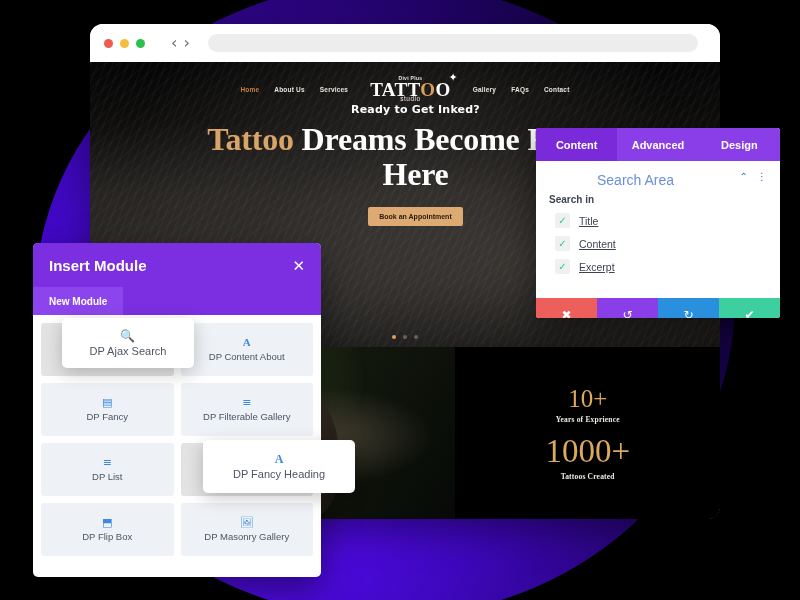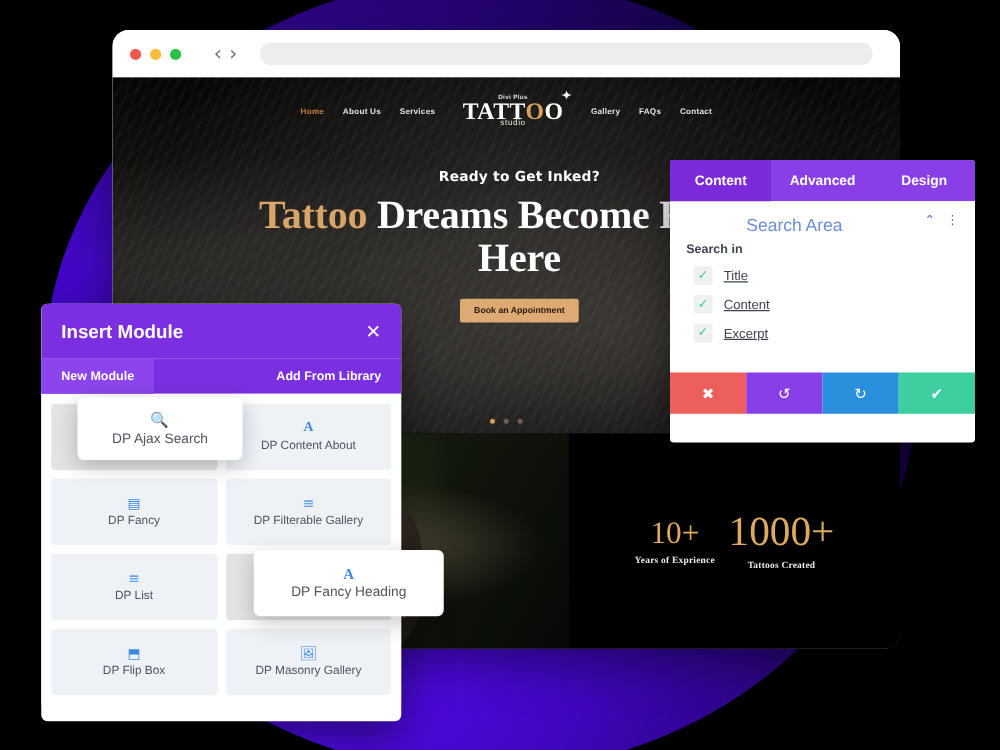--- a/index.html
+++ b/index.html
@@ -84,21 +84,21 @@
   .logo .lg-small { font-size: 5px; color: #e8e2da; letter-spacing: .3px; font-weight: 600; }
   .logo .lg-main {
     font-family: "Liberation Serif", serif;
     font-size: 19px; color: #fff; font-weight: 700; letter-spacing: .4px;
     margin-top: -1px;
   }
   .logo .lg-main .o2 { color: #d9a05b; }
   .logo .lg-sub { font-size: 6.5px; color: #efe9e1; margin-top: -3px; letter-spacing: .5px; }
   .logo .spark { position: absolute; right: -7px; top: -4px; color: #fff; font-size: 11px; }
 
-  .hero-copy { position: relative; z-index: 3; text-align: center; margin-top: 32px; padding-left: 21px; }
+  .hero-copy { position: relative; z-index: 3; text-align: center; margin-top: 0; padding-left: 21px; }
   .eyebrow {
     color: #fff; font-size: 11px; font-weight: 700; letter-spacing: .2px;
     font-family: "DejaVu Sans", sans-serif;
   }
   .headline {
     margin-top: 6px;
     font-family: "Liberation Serif", serif;
     font-size: 32px; font-weight: 700; color: #fff; line-height: 1.12;
     letter-spacing: -.2px;
   }
@@ -135,21 +135,21 @@
   }
   .lower-img::after{
     content:""; position:absolute; left:24%; top:38%;
     width:42%; height:64%;
     border-radius:44%;
     background:
       repeating-linear-gradient(52deg, rgba(230,220,210,.16) 0px, rgba(230,220,210,.16) 1.5px, rgba(0,0,0,0) 1.5px, rgba(0,0,0,0) 6px),
       repeating-linear-gradient(-52deg, rgba(230,220,210,.13) 0px, rgba(230,220,210,.13) 1.5px, rgba(0,0,0,0) 1.5px, rgba(0,0,0,0) 6px);
   }
   .stats {
-    flex: 1; display: flex; 
+    flex: 1; display: flex; flex-direction: column;
     align-items: center; justify-content: center; gap: 11px;
     background: #000;
   }
   .stat { text-align: center; }
   .stat .num {
     font-family: "Liberation Serif", serif;
     color: #dda95f; font-weight: 400; line-height: 1;
   }
   .stat.s1 .num { font-size: 25px; }
   .stat.s2 .num { font-size: 33px; }
@@ -203,21 +203,21 @@
   }
   .chip .mi { color: #3b8ae0; font-size: 12px; line-height: 1; font-family: "DejaVu Sans", sans-serif; }
   .chip .mi.letter { font-family: "Liberation Serif", serif; font-size: 12px; font-weight: 700; }
   .chip .mlabel { font-size: 11px; color: #4c5560; }
   .chip.ajax { left: 62px; top: 318px; width: 132px; height: 50px; }
   .chip.fancy { left: 203px; top: 440px; width: 152px; height: 53px; }
 
   
   .settings {
     position: absolute; left: 536px; top: 128px;
-    width: 244px; height: 226px;
+    width: 244px; height: 190px;
     background: #fff; border-radius: 3px;
     box-shadow: 0 12px 36px rgba(0,0,0,.5);
     overflow: hidden; z-index: 25;
   }
   .st-tabs { height: 33px; background: #8a3ee8; display: flex; }
   .st-tab {
     flex: 1; display: flex; align-items: center; justify-content: center;
     color: #fff; font-size: 11px; font-weight: 700; cursor: pointer;
   }
   .st-tab.active { background: #7a2ad9; }
@@ -320,21 +320,20 @@
     </div>
   </div>
 
   <div class="insert-panel">
     <div class="ip-head">
       <div class="ip-title">Insert Module</div>
       <div class="ip-close">✕</div>
     </div>
     <div class="ip-tabs">
       <div class="ip-tab active">New Module</div>
-      <div class="ip-tab">Add From Library</div>
     </div>
     <div class="ip-grid">
       <div class="mod dim">
         <div class="mi">🔍</div>
         <div class="mlabel">DP Ajax Search</div>
       </div>
       <div class="mod">
         <div class="mi letter">A</div>
         <div class="mlabel">DP Content About</div>
       </div>

